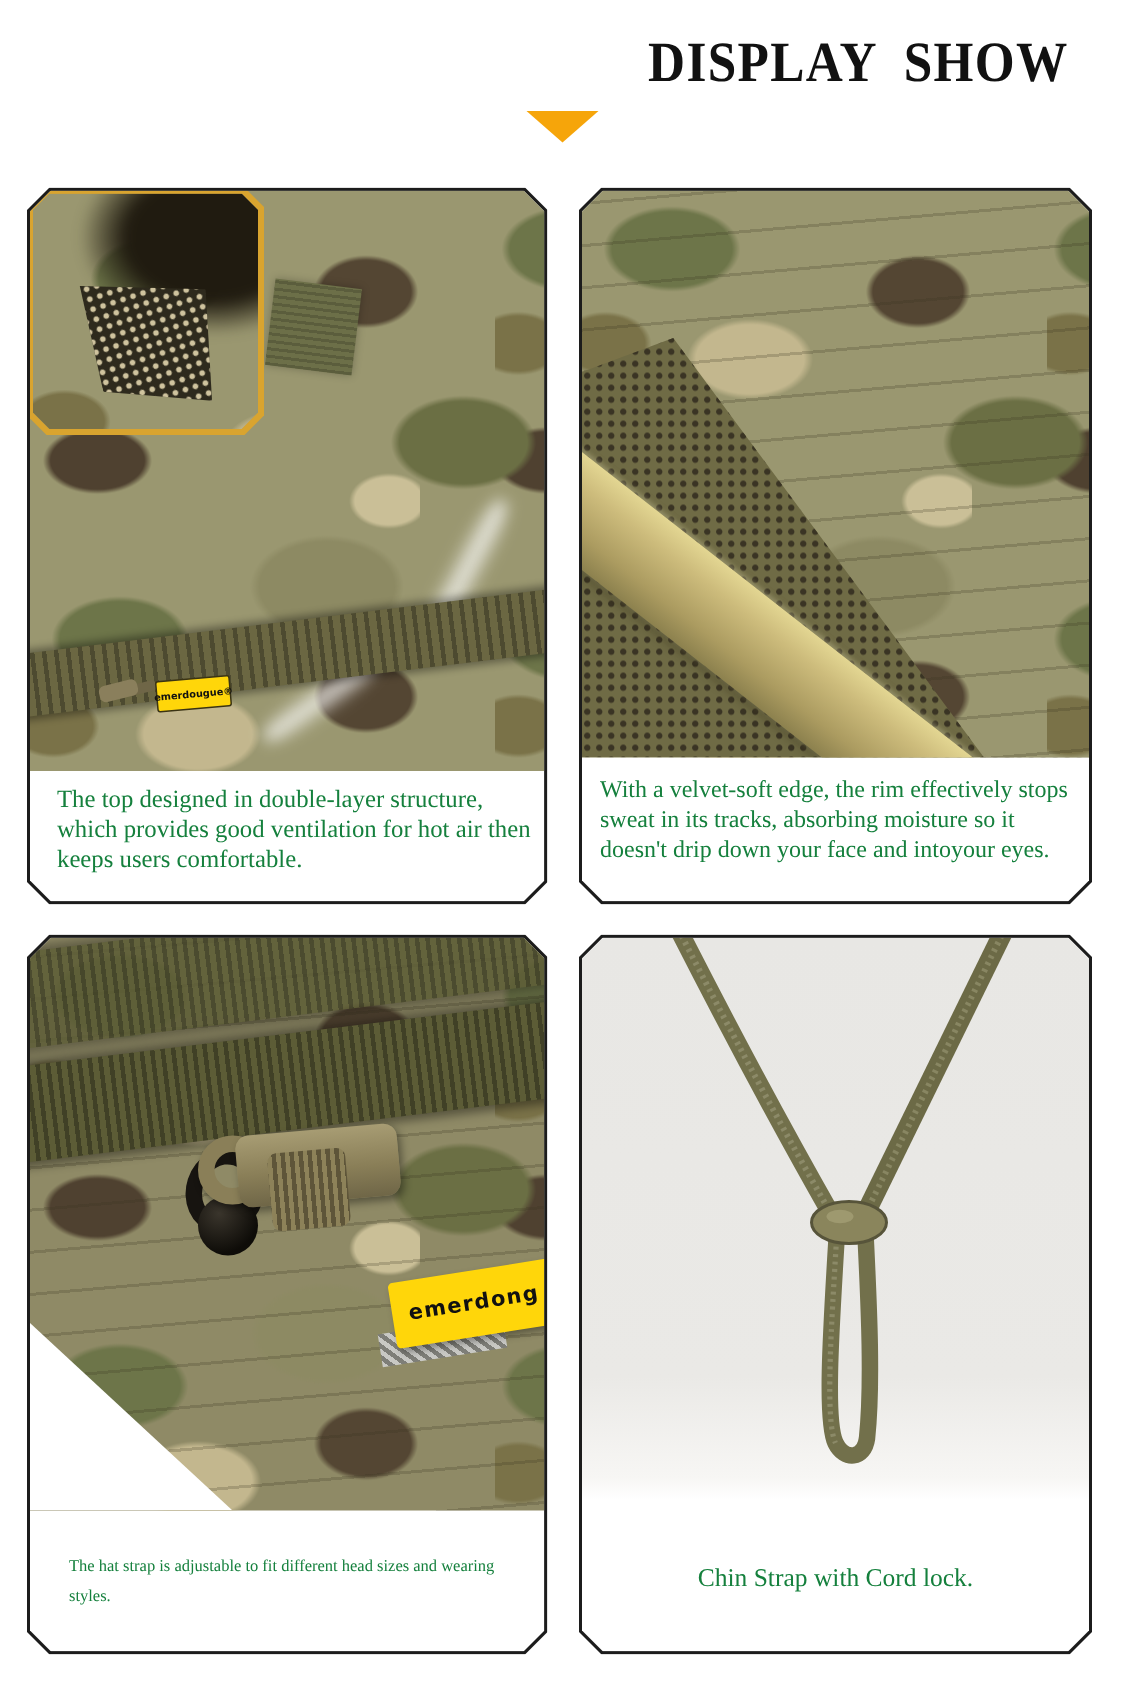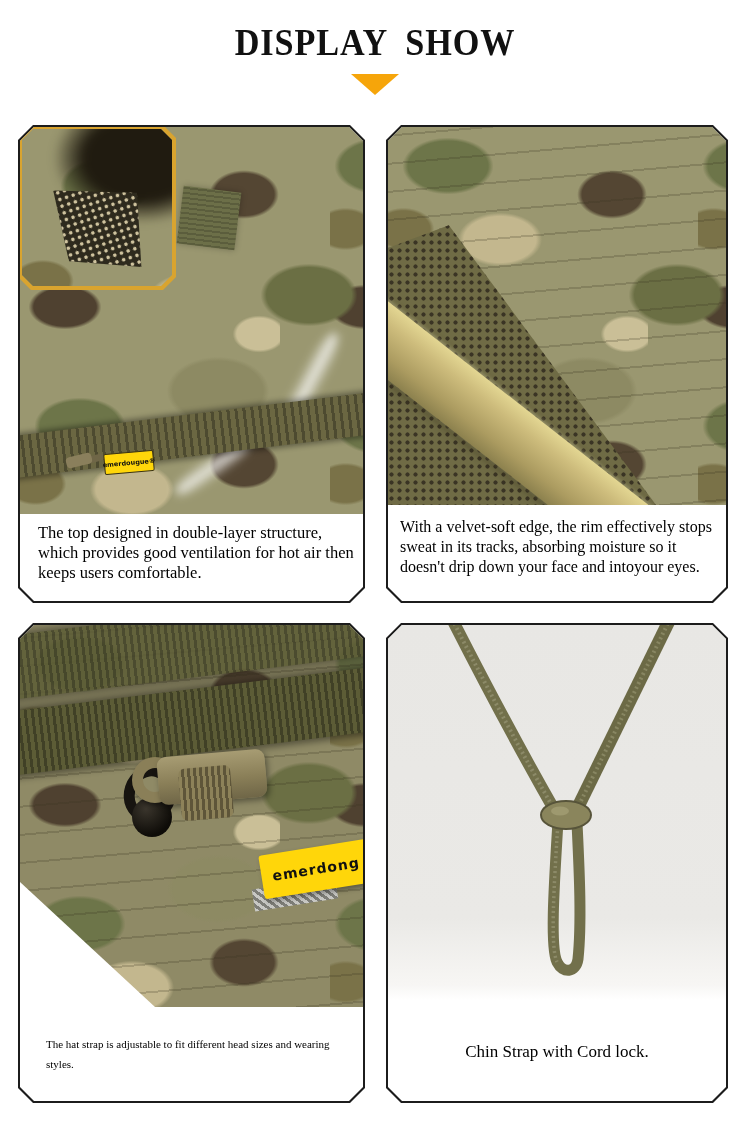--- a/index.html
+++ b/index.html
@@ -1,21 +1,21 @@
 <!DOCTYPE html>
 <html><head>
 <meta charset="utf-8">
 <style>
   * { margin:0; padding:0; box-sizing:border-box; }
   html,body { width:750px; height:1125px; background:#ffffff; overflow:hidden;
               font-family:"Liberation Serif","DejaVu Serif",serif; }
   .stage { position:relative; width:750px; height:1125px; background:#fff; }
 
   
-  .header { position:absolute; top:0; left:0; width:750px; text-align:center; }
+  .header { position:absolute; top:0; left:0; width:750px; text-align:right; }
   .title { margin-top:20px; font-size:38px; font-weight:bold; color:#111;
            letter-spacing:1px; word-spacing:10px;
            transform:scaleX(.9); transform-origin:50% 50%;
            font-family:"Liberation Serif","DejaVu Serif",serif; }
   .arrow-down { width:0; height:0; margin:10px auto 0 auto;
                 border-left:24px solid transparent; border-right:24px solid transparent;
                 border-top:21px solid #F6A50A; }
 
   
   .panel { position:absolute; background:#1c1c1c;
@@ -36,21 +36,21 @@
       radial-gradient(ellipse 65px 40px at 15% 72%, #4f4130 0 48%, transparent 56%),
       radial-gradient(ellipse 90px 60px at 55% 88%, #8d8a63 0 50%, transparent 57%),
       radial-gradient(ellipse 50px 35px at 92% 90%, #cabf97 0 45%, transparent 53%),
       radial-gradient(ellipse 55px 38px at 5% 40%, #7a7248 0 48%, transparent 56%);
     background-size:300px 260px, 320px 270px, 280px 250px, 340px 280px,
                     300px 250px, 360px 300px, 260px 230px, 310px 255px; }
 
   .stitches { position:absolute; inset:-20px;
     background:repeating-linear-gradient(-5deg, transparent 0 26px, rgba(55,50,30,.22) 26px 28px); }
 
-  .caption { position:absolute; left:0; right:0; color:#000000; }
+  .caption { position:absolute; left:0; right:0; color:#15803d; }
   .cap-text { font-size:16.5px; line-height:20px; }
 
   
   .inset-box { position:absolute; left:-2px; top:-2px; width:158px; height:165px;
       background:#D9A42F;
       clip-path:polygon(13px 0,calc(100% - 13px) 0,100% 13px,100% calc(100% - 13px),
                 calc(100% - 13px) 100%,13px 100%,0 calc(100% - 13px),0 13px); }
   .inset-in { position:absolute; inset:4px; overflow:hidden;
       clip-path:polygon(11px 0,calc(100% - 11px) 0,100% 11px,100% calc(100% - 11px),
                 calc(100% - 11px) 100%,11px 100%,0 calc(100% - 11px),0 11px);

